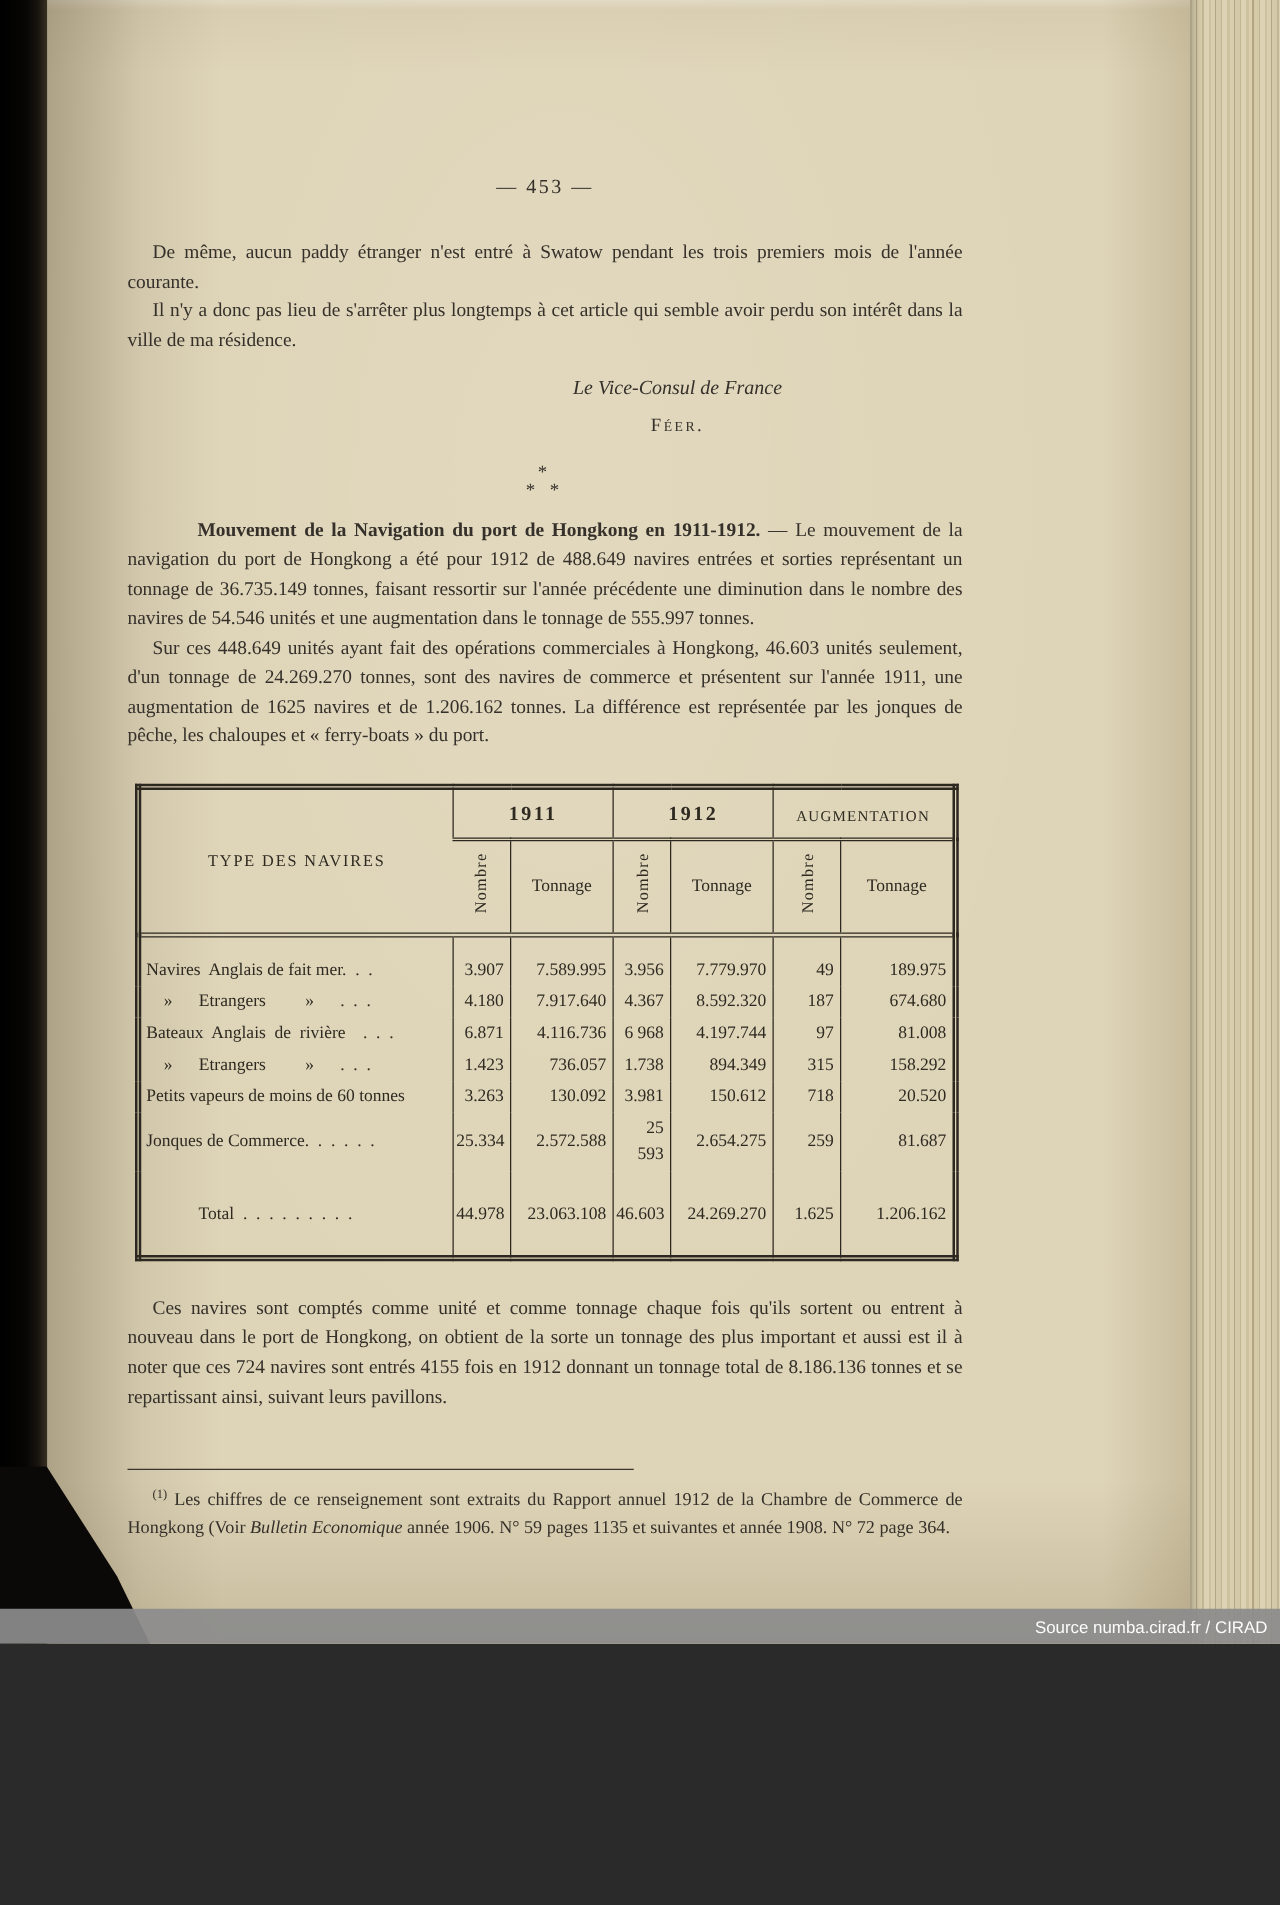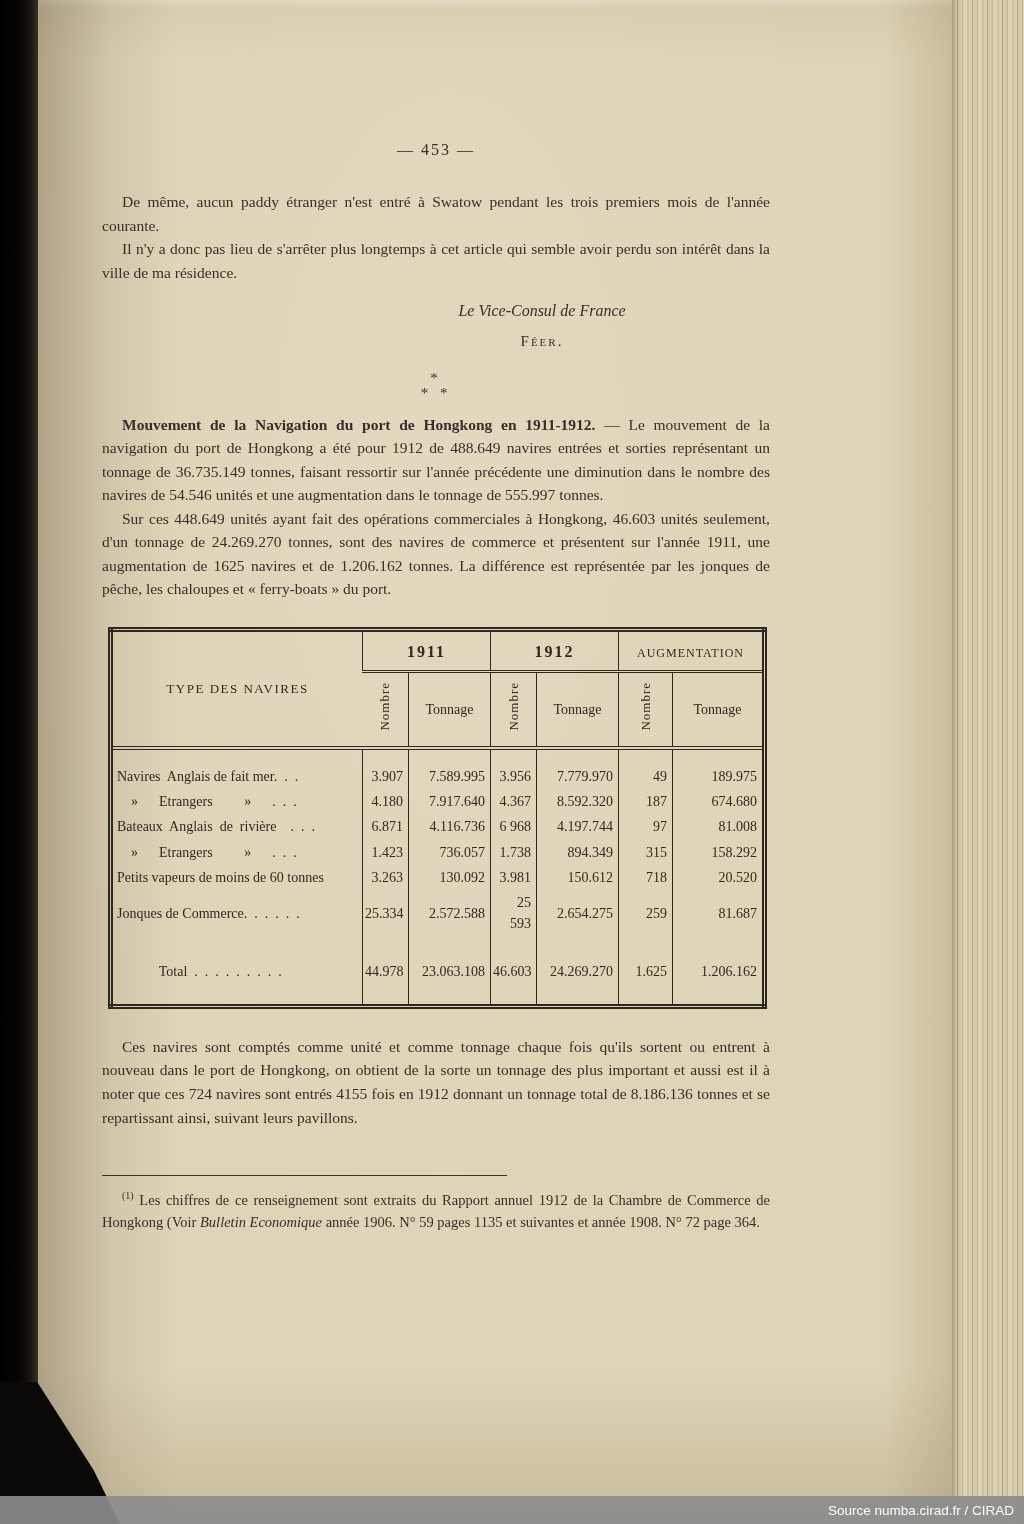--- a/index.html
+++ b/index.html
@@ -1,18 +1,18 @@
 <!DOCTYPE html>
 <html><head>
 <meta charset="utf-8">
 <style>
   * { margin:0; padding:0; box-sizing:border-box; }
   html,body { background:#2a2a2a; }
   .scan {
-    position:relative; width:1024px; height:1524px; overflow:hidden;
+    position:relative; width:1024px; height:1315px; overflow:hidden;
     background:#d9cfb2;
     font-family:"Liberation Serif","DejaVu Serif",serif;
     color:#332e24;
   }
   
   .binding {
     position:absolute; left:0; top:0; width:38px; height:100%;
     background:linear-gradient(to right,#000 0%,#070604 55%,#181410 80%,#3a3122 100%);
   }
   
@@ -45,21 +45,21 @@
   .content {
     position:absolute; left:102px; top:138px; width:668px;
     font-size:15.5px; line-height:1.52; color:#35302a;
   }
   .pagenum { text-align:center; font-size:16px; letter-spacing:2px; margin-bottom:28px; }
   p.body { text-align:justify; text-indent:20px; }
   .sig { width:280px; margin:14px 88px 0 auto; text-align:center; }
   .sig-title { font-style:italic; font-size:16px; }
   .sig-name { font-variant:small-caps; letter-spacing:2px; margin-top:7px; font-size:15px; }
   .asterisks { text-align:center; margin:18px 0 12px; line-height:1.0; font-size:15px; letter-spacing:4px; }
-  .lead-bold { font-weight:bold; }
+  .lead-bold { font-weight:bold;margin-left:36px; }
   
   table.nav {
     border-collapse:collapse; table-layout:fixed;
     margin:26px 0 26px 6px; width:654px;
     border:5px double #2c2820; color:#2e2a21;
   }
   .nav th, .nav td { border-left:1px solid #2c2820; font-weight:normal; }
   .nav th:first-child, .nav td:first-child { border-left:none; }
   .nav .corner {
     font-size:13px; letter-spacing:1.5px; text-align:center; vertical-align:middle;

